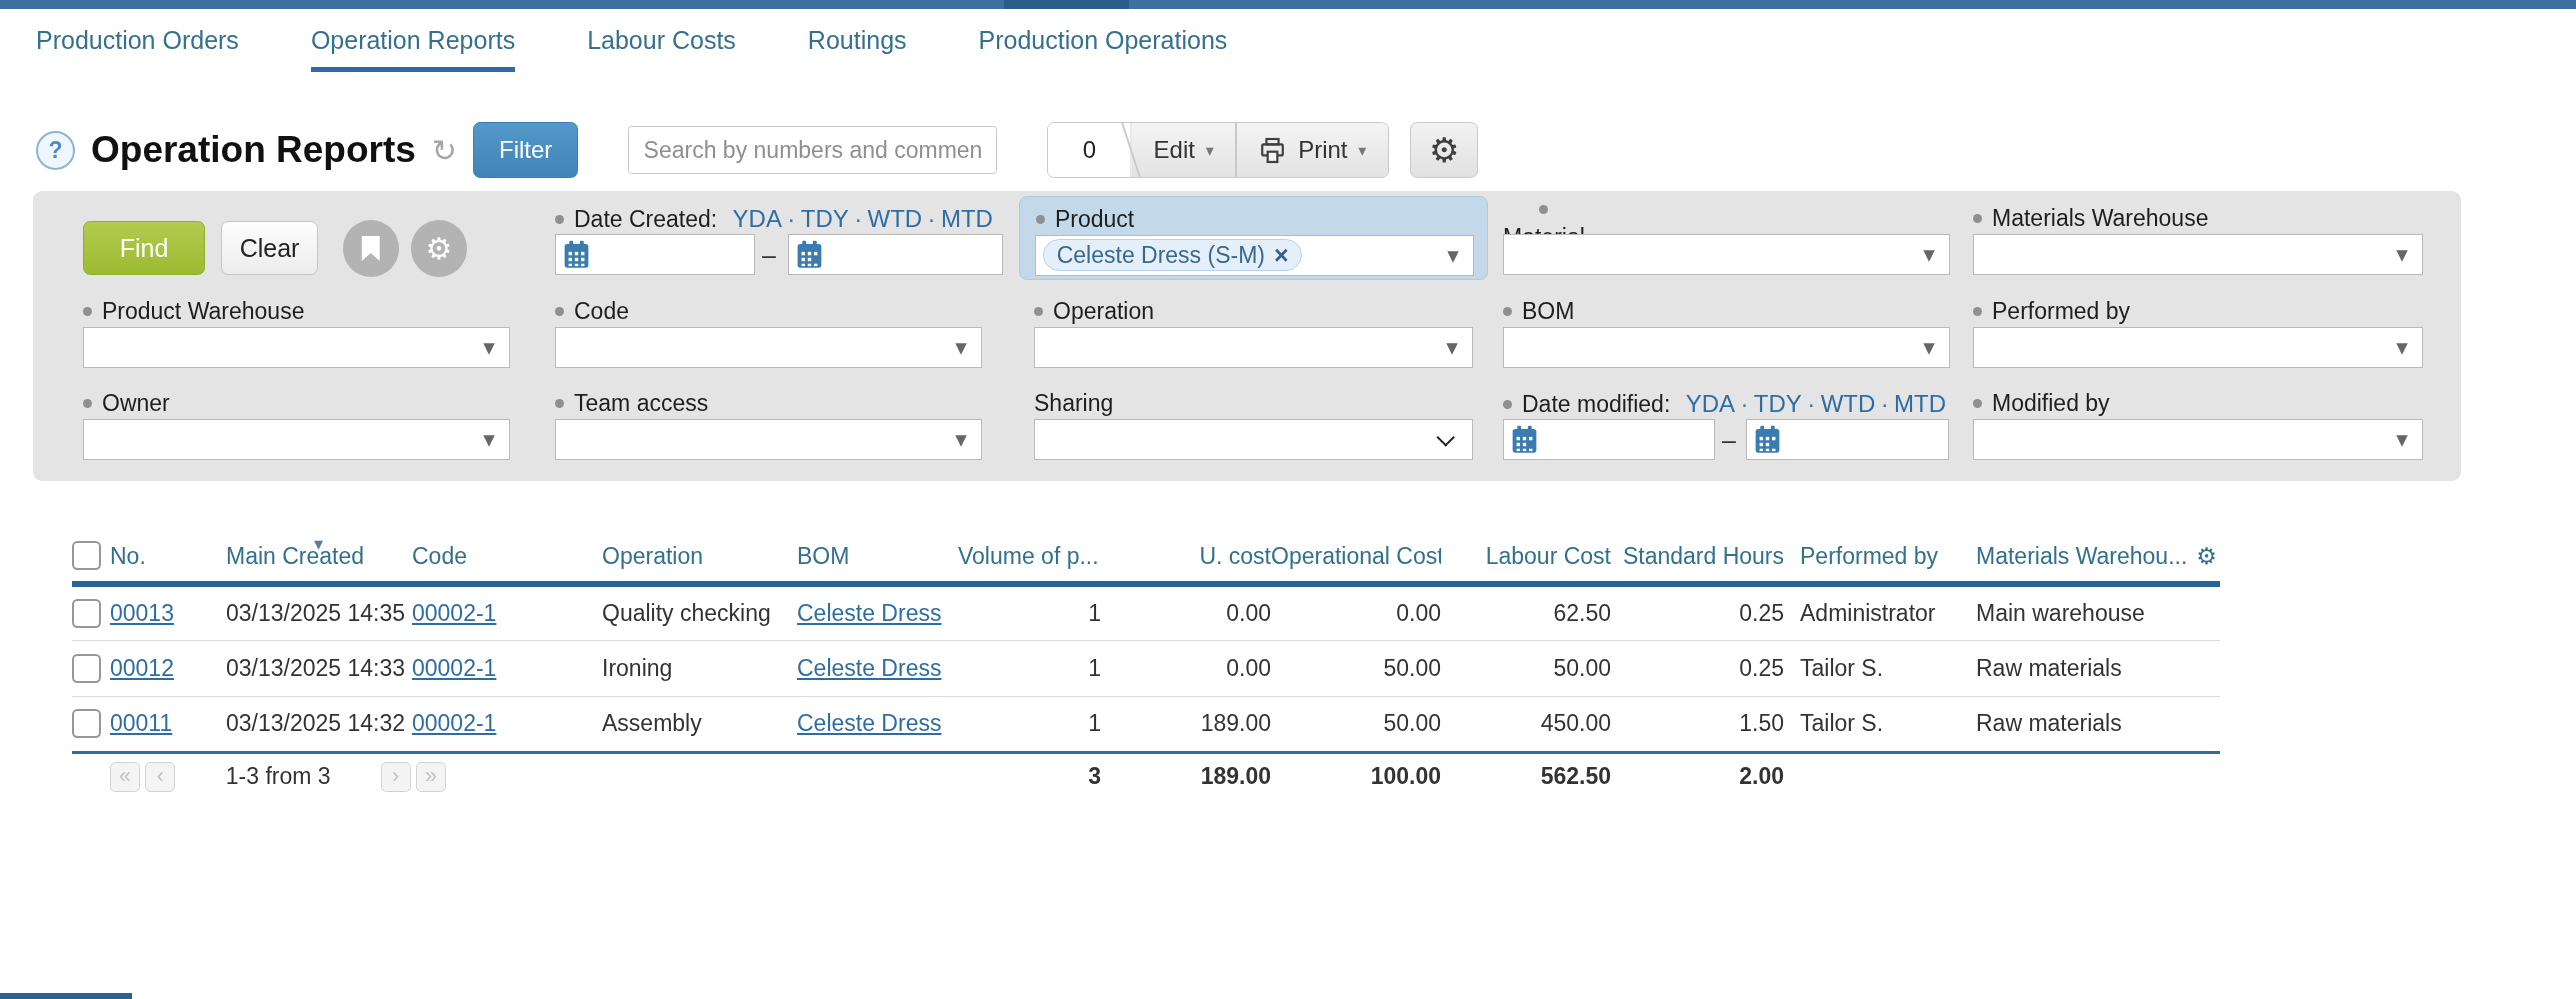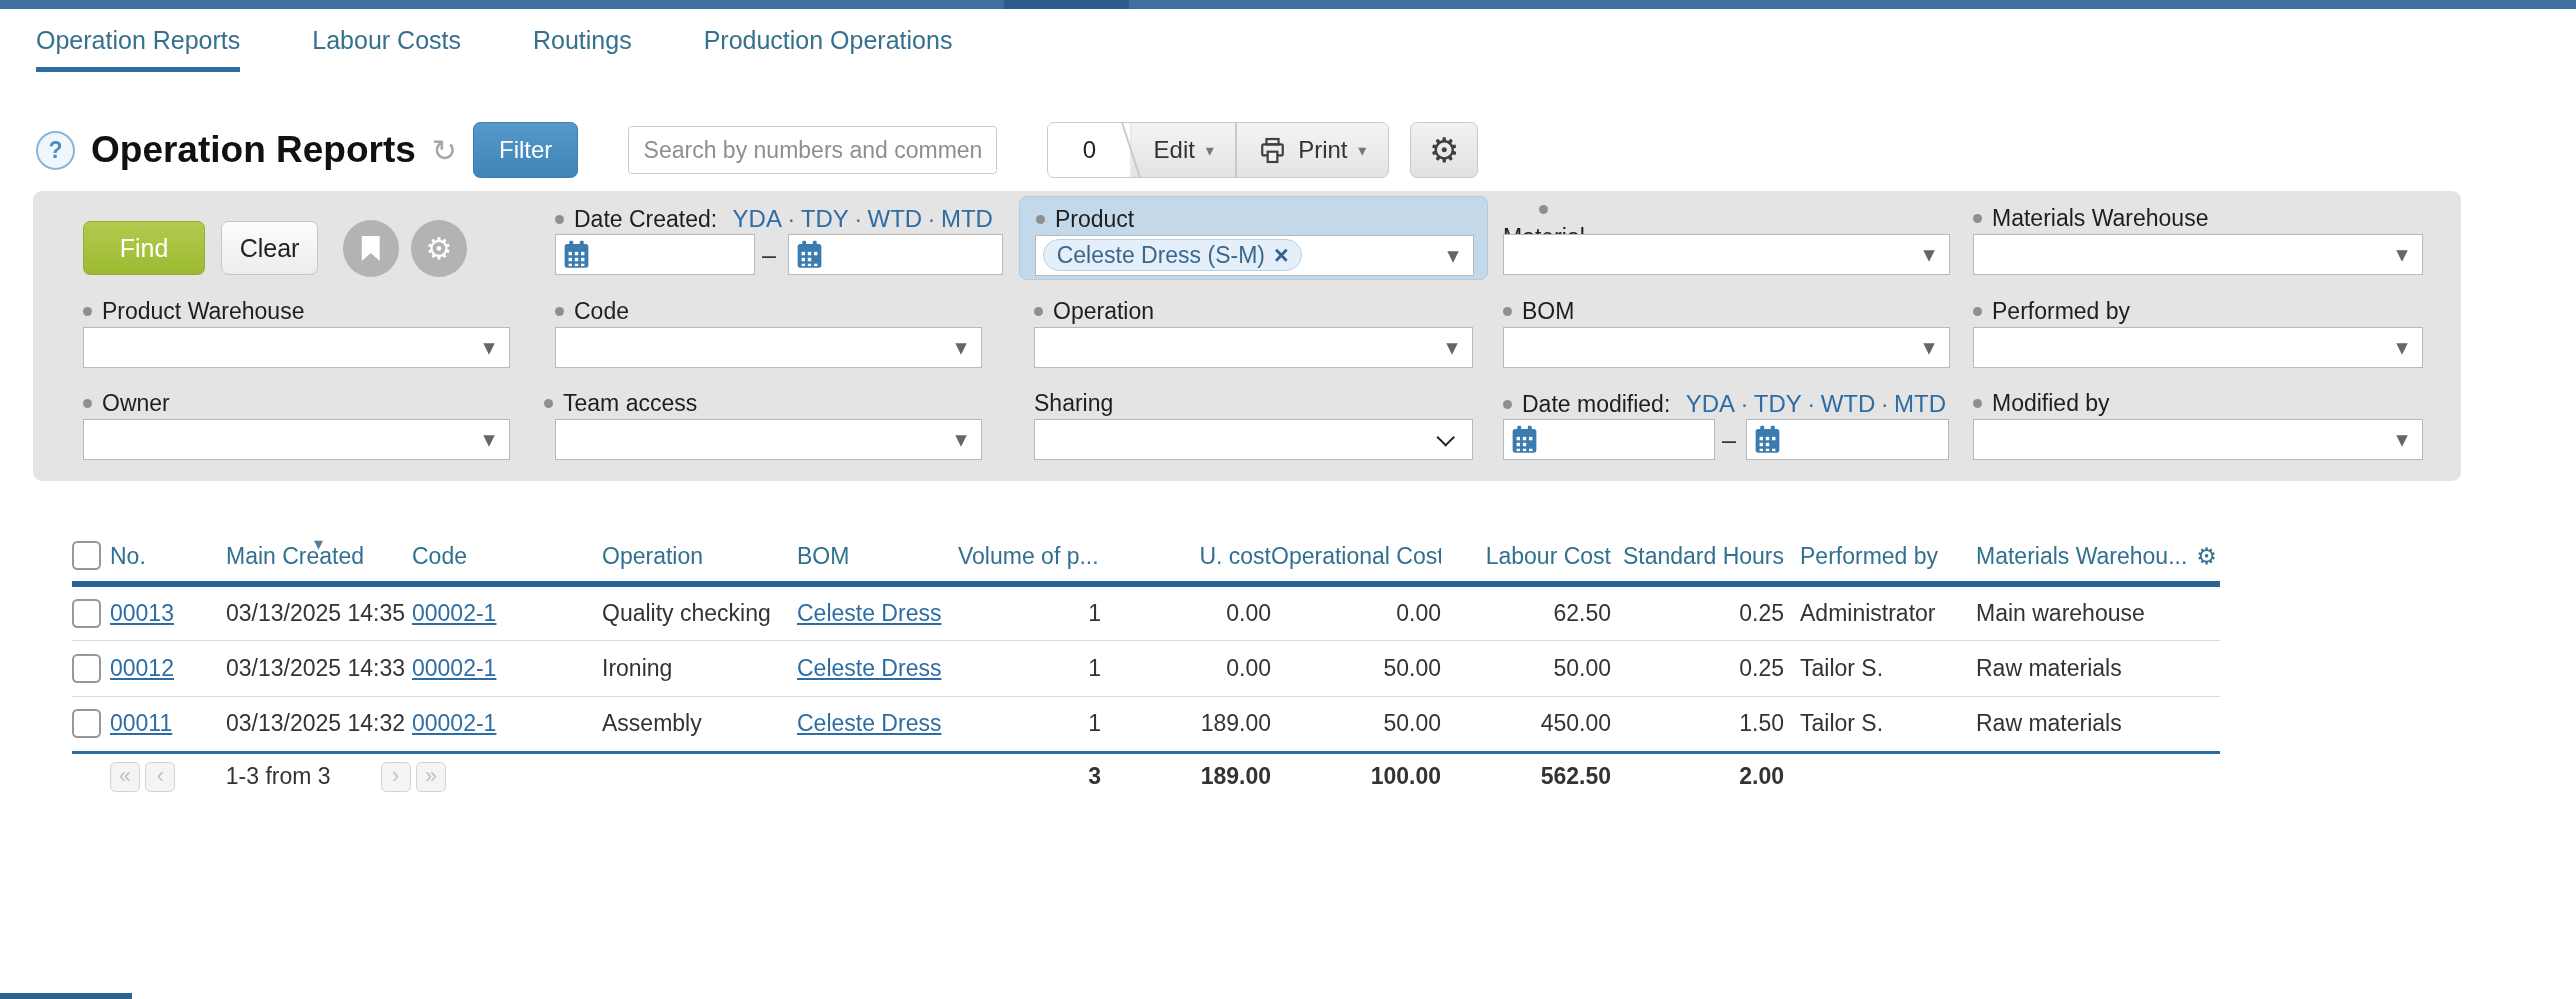--- a/index.html
+++ b/index.html
@@ -77,20 +77,21 @@
 </head>
 <body>
 
 <div class="page">
 
   <div class="topbar">
     <div class="topbar-segment"></div>
   </div>
 
   <div class="tabs">
+    <div class="tab">Production Orders</div>
     <div class="tab active">Operation Reports</div>
     <div class="tab">Labour Costs</div>
     <div class="tab">Routings</div>
     <div class="tab">Production Operations</div>
   </div>
 
   <div class="titlebar">
     <div class="help-circle">?</div>
     <div class="page-title">Operation Reports</div>
     <div class="refresh">↻</div>
@@ -261,21 +262,21 @@
     </div>
 
     <div class="f-label" style="left:50px; top:199px;">
       <span class="bullet"></span>
       <span>Owner</span>
     </div>
     <div class="f-select" style="left:50px; top:228px; width:427px;">
       <span class="arrow">▼</span>
     </div>
 
-    <div class="f-label" style="left:511px; top:199px;">
+    <div class="f-label" style="left:522px; top:199px;">
       <span class="bullet"></span>
       <span>Team access</span>
     </div>
     <div class="f-select" style="left:522px; top:228px; width:427px;">
       <span class="arrow">▼</span>
     </div>
 
     <div class="f-label" style="left:1001px; top:199px;">
       <span>Sharing</span>
     </div>

